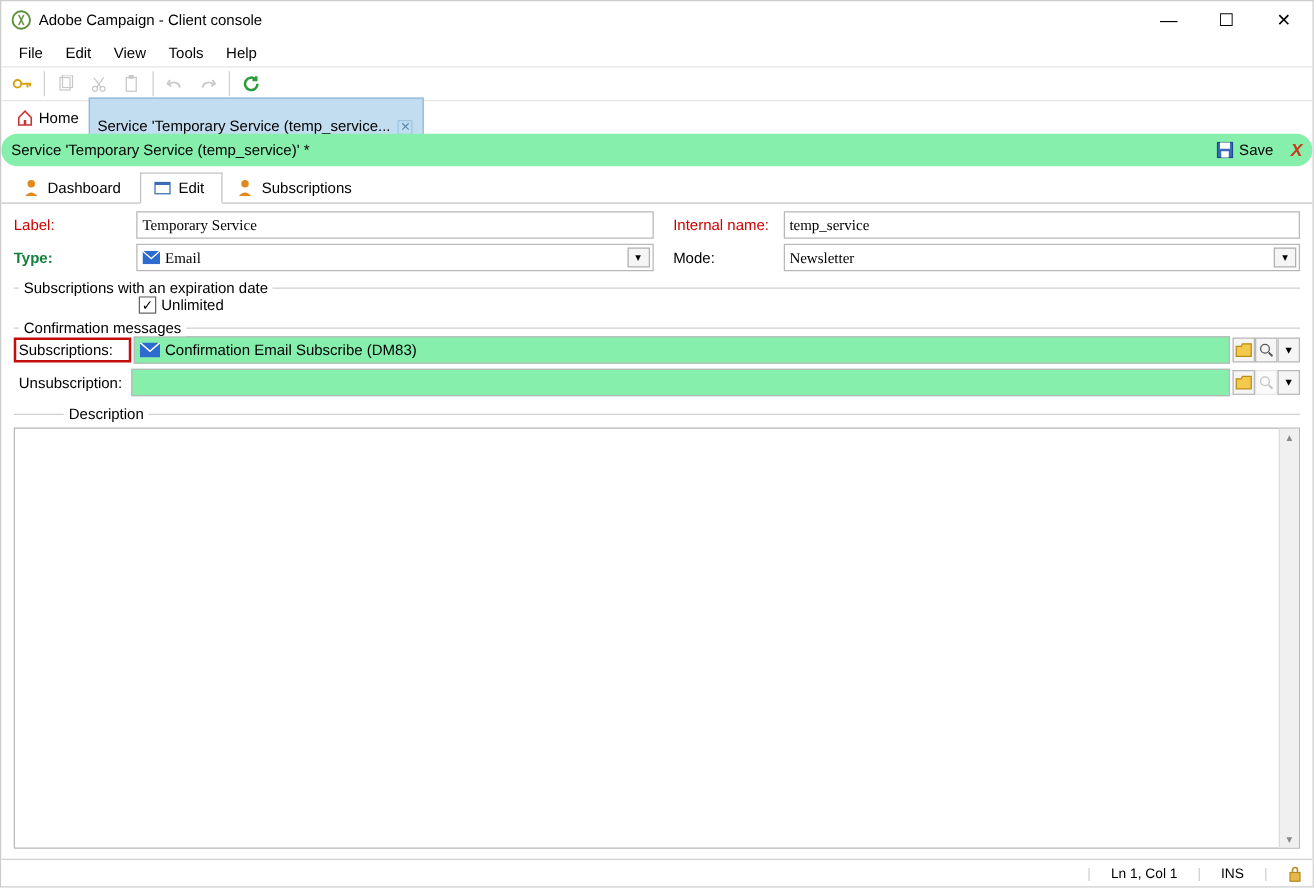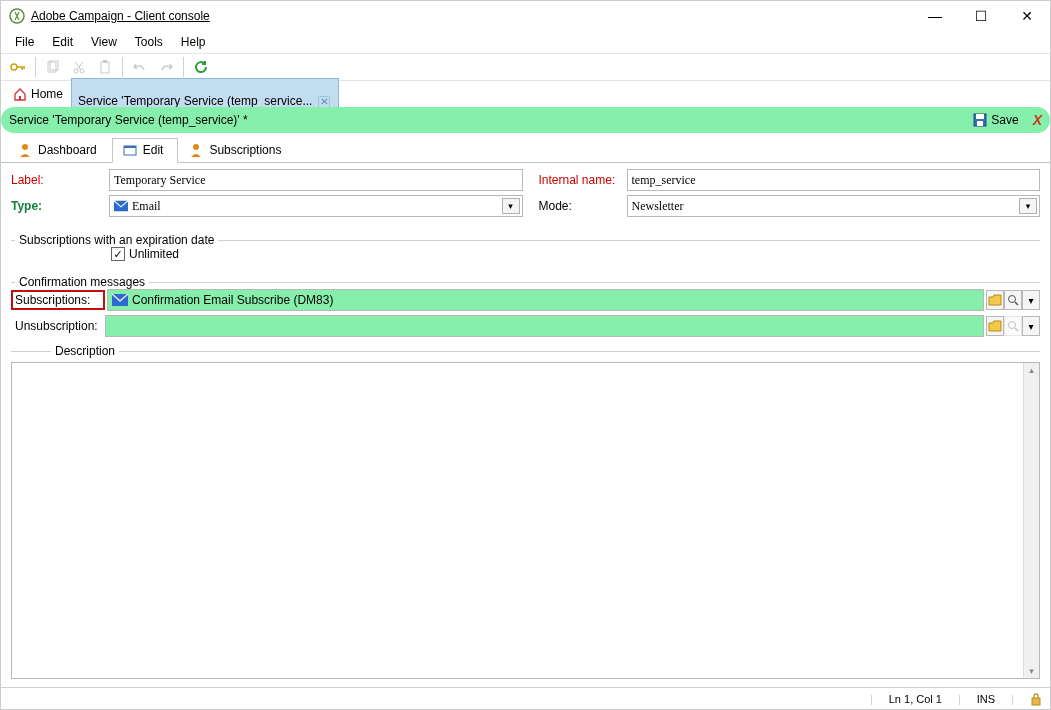--- a/index.html
+++ b/index.html
@@ -1,21 +1,21 @@
 <!DOCTYPE html>
 <html><head>
 <meta charset="utf-8">
 <style>
 * { box-sizing: border-box; margin: 0; padding: 0; }
 body { font-family: "Segoe UI", Tahoma, sans-serif; font-size: 12px; color: #000; background: #fff; width: 1051px; height: 710px; overflow: hidden; display: flex; flex-direction: column; border: 1px solid #ccc; }
 
 
 .title-bar { height: 30px; display: flex; align-items: center; padding: 0 0 0 8px; }
 .title-bar .app-icon { width: 16px; height: 16px; margin-right: 6px; }
-.title-bar .title { flex: 1; font-size: 12px; text-decoration: underline; }
+.title-bar .title { flex: 1; font-size: 12px; }
 .win-controls { display: flex; }
 .win-btn { width: 46px; height: 30px; display: flex; align-items: center; justify-content: center; font-size: 14px; }
 
 
 .menu-bar { height: 22px; display: flex; align-items: center; padding: 0 6px; gap: 2px; }
 .menu-item { padding: 2px 8px; }
 
 
 .toolbar { height: 28px; display: flex; align-items: center; padding: 0 6px; gap: 4px; border-top: 1px solid #e5e5e5; border-bottom: 1px solid #e5e5e5; }
 .tool-btn { width: 22px; height: 22px; display: flex; align-items: center; justify-content: center; }
@@ -46,21 +46,21 @@
 .lbl { width: 92px; color: #c00; }
 .lbl.black { color: #15803d; font-weight: bold; }
 .lbl2 { width: 82px; color: #c00; margin-left: 10px; }
 .lbl2.black { color: #000; }
 .field { flex: 1; height: 22px; border: 1px solid #b8b8b8; padding: 0 4px; display: flex; align-items: center; background: #fff; }
 .field.half { flex: 1; font-family: Liberation Serif, serif; }
 .select { position: relative; }
 .select .dd { position: absolute; right: 2px; top: 2px; width: 18px; height: 16px; border: 1px solid #b0b0b0; background: #f5f5f5; display: flex; align-items: center; justify-content: center; font-size: 9px; }
 .select .sel-ico { width: 14px; height: 12px; margin-right: 4px; }
 
-.fieldset { border: 1px solid #d0d0d0; border-left: none; border-right: none; border-bottom: none; margin-top: 19px; padding: 6px 0 2px 0; position: relative; }
+.fieldset { border: 1px solid #d0d0d0; border-left: none; border-right: none; border-bottom: none; margin-top: 9px; padding: 6px 0 2px 0; position: relative; }
 .fieldset > legend { position: absolute; top: -8px; left: 4px; background: #fff; padding: 0 4px; font-size: 12px; }
 
 .chk-row { display: flex; align-items: center; gap: 4px; margin-left: 100px; }
 .chk { width: 14px; height: 14px; border: 1px solid #666; display: flex; align-items: center; justify-content: center; font-size: 11px; }
 
 .cm-row { display: flex; align-items: center; gap: 0; margin-bottom: 4px; }
 .cm-lbl { width: 94px; padding-left: 4px; }
 .cm-lbl.hl { border: 2px solid #c40d0d; padding: 1px 2px; margin-right: 2px; }
 .cm-field { flex: 1; height: 22px; border: 1px solid #b8b8b8; display: flex; align-items: center; padding: 0 4px; background: #86efac; gap: 4px; }
 .cm-btns { display: flex; gap: 0; margin-left: 2px; }

